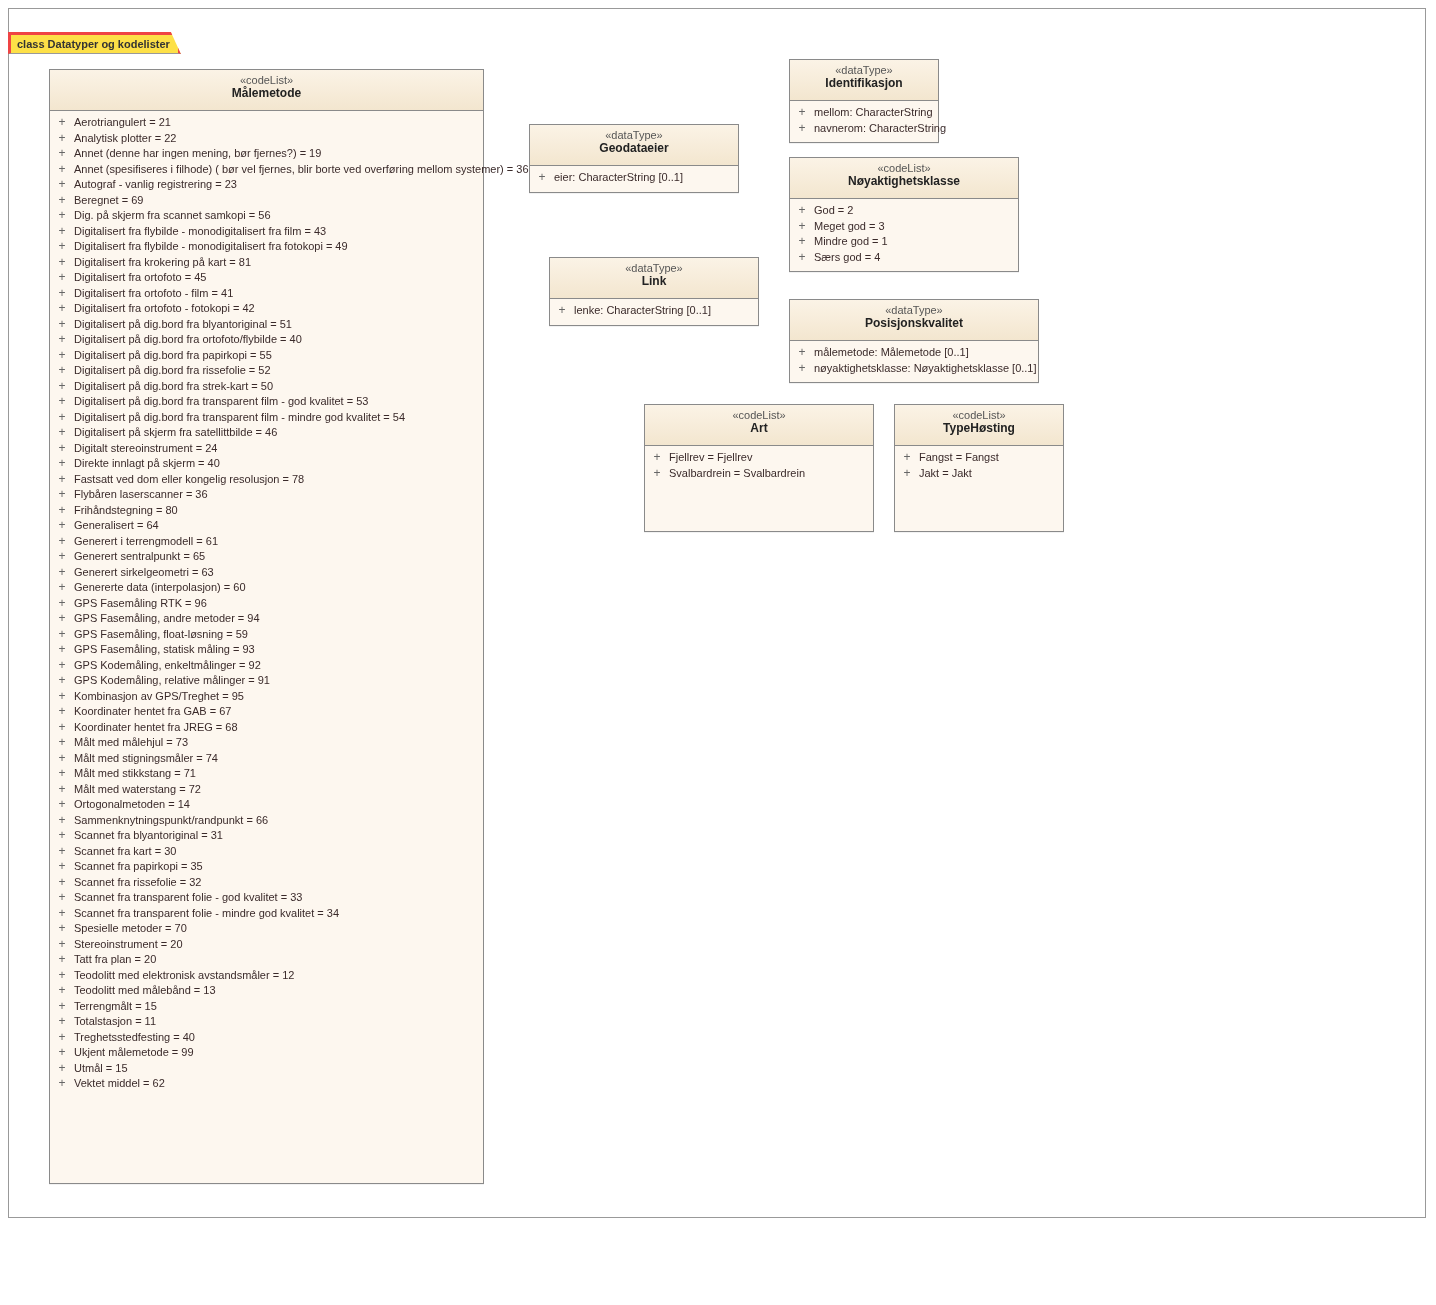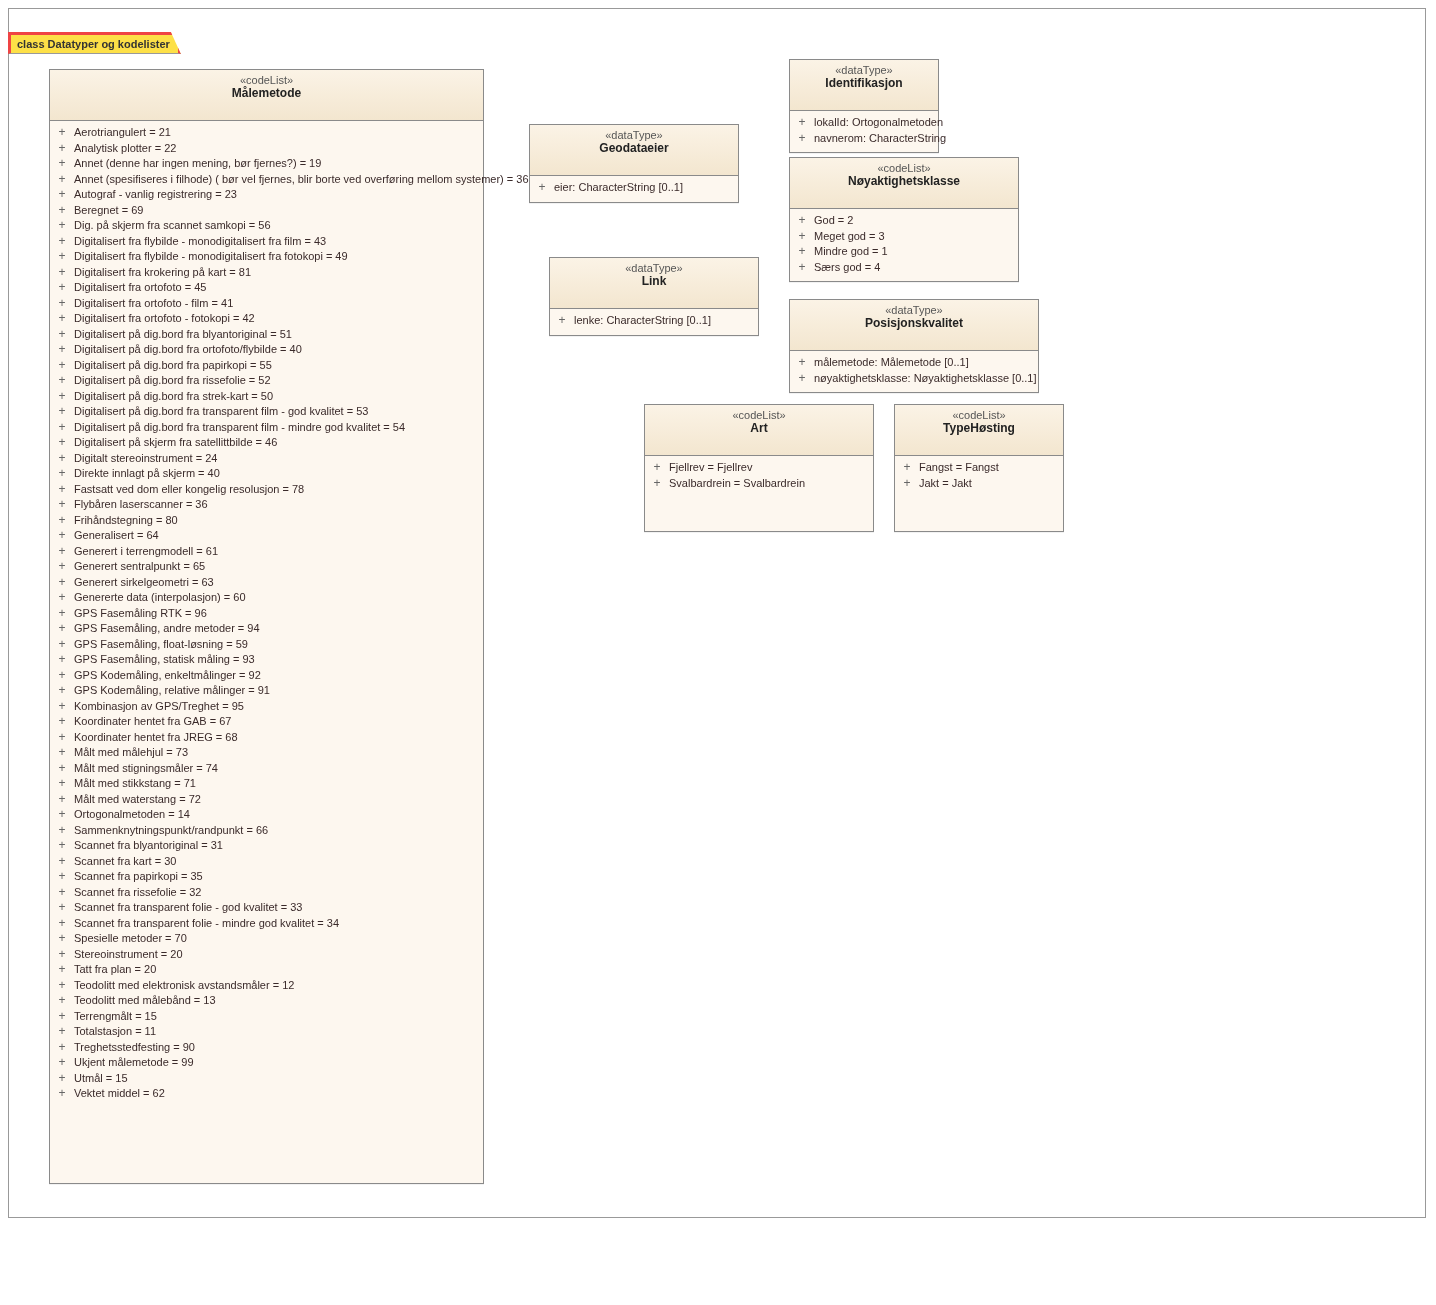--- a/index.html
+++ b/index.html
@@ -42,21 +42,21 @@
   }
   .uml {
     position: absolute;
     border: 1px solid #8a8a8a;
     background: #fdf7ef;
     box-shadow: 0 1px 0 rgba(0,0,0,0.05);
     box-sizing: border-box;
   }
   .uml-head {
     text-align: center;
-    padding: 4px 6px 20px 6px;
+    padding: 4px 6px 10px 6px;
     border-bottom: 1px solid #8a8a8a;
     background: linear-gradient(#fbf3e6, #f3e6cf);
   }
   .uml-stereo {
     font-size: 11px;
     color: #555;
   }
   .uml-name {
     font-weight: bold;
     font-size: 12px;
@@ -329,21 +329,21 @@
             <div class="attr-row">
               <span class="attr-vis">+</span>
               <span class="attr-text">Terrengmålt = 15</span>
             </div>
             <div class="attr-row">
               <span class="attr-vis">+</span>
               <span class="attr-text">Totalstasjon = 11</span>
             </div>
             <div class="attr-row">
               <span class="attr-vis">+</span>
-              <span class="attr-text">Treghetsstedfesting = 90</span>
+              <span class="attr-text">Treghetsstedfesting = 40</span>
             </div>
             <div class="attr-row">
               <span class="attr-vis">+</span>
               <span class="attr-text">Ukjent målemetode = 99</span>
             </div>
             <div class="attr-row">
               <span class="attr-vis">+</span>
               <span class="attr-text">Utmål = 15</span>
             </div>
             <div class="attr-row">
@@ -377,21 +377,21 @@
           </div>
         </div>
         <div class="uml" style="left: 780px; top: 50px; width: 150px; min-height: 78px;">
           <div class="uml-head">
             <div class="uml-stereo">«dataType»</div>
             <div class="uml-name">Identifikasjon</div>
           </div>
           <div class="uml-body">
             <div class="attr-row">
               <span class="attr-vis">+</span>
-              <span class="attr-text">lokalId: Ortogonalmetoden</span>
+              <span class="attr-text">mellom: CharacterString</span>
             </div>
             <div class="attr-row">
               <span class="attr-vis">+</span>
               <span class="attr-text">navnerom: CharacterString</span>
             </div>
           </div>
         </div>
         <div class="uml" style="left: 780px; top: 148px; width: 230px; min-height: 110px;">
           <div class="uml-head">
             <div class="uml-stereo">«codeList»</div>

